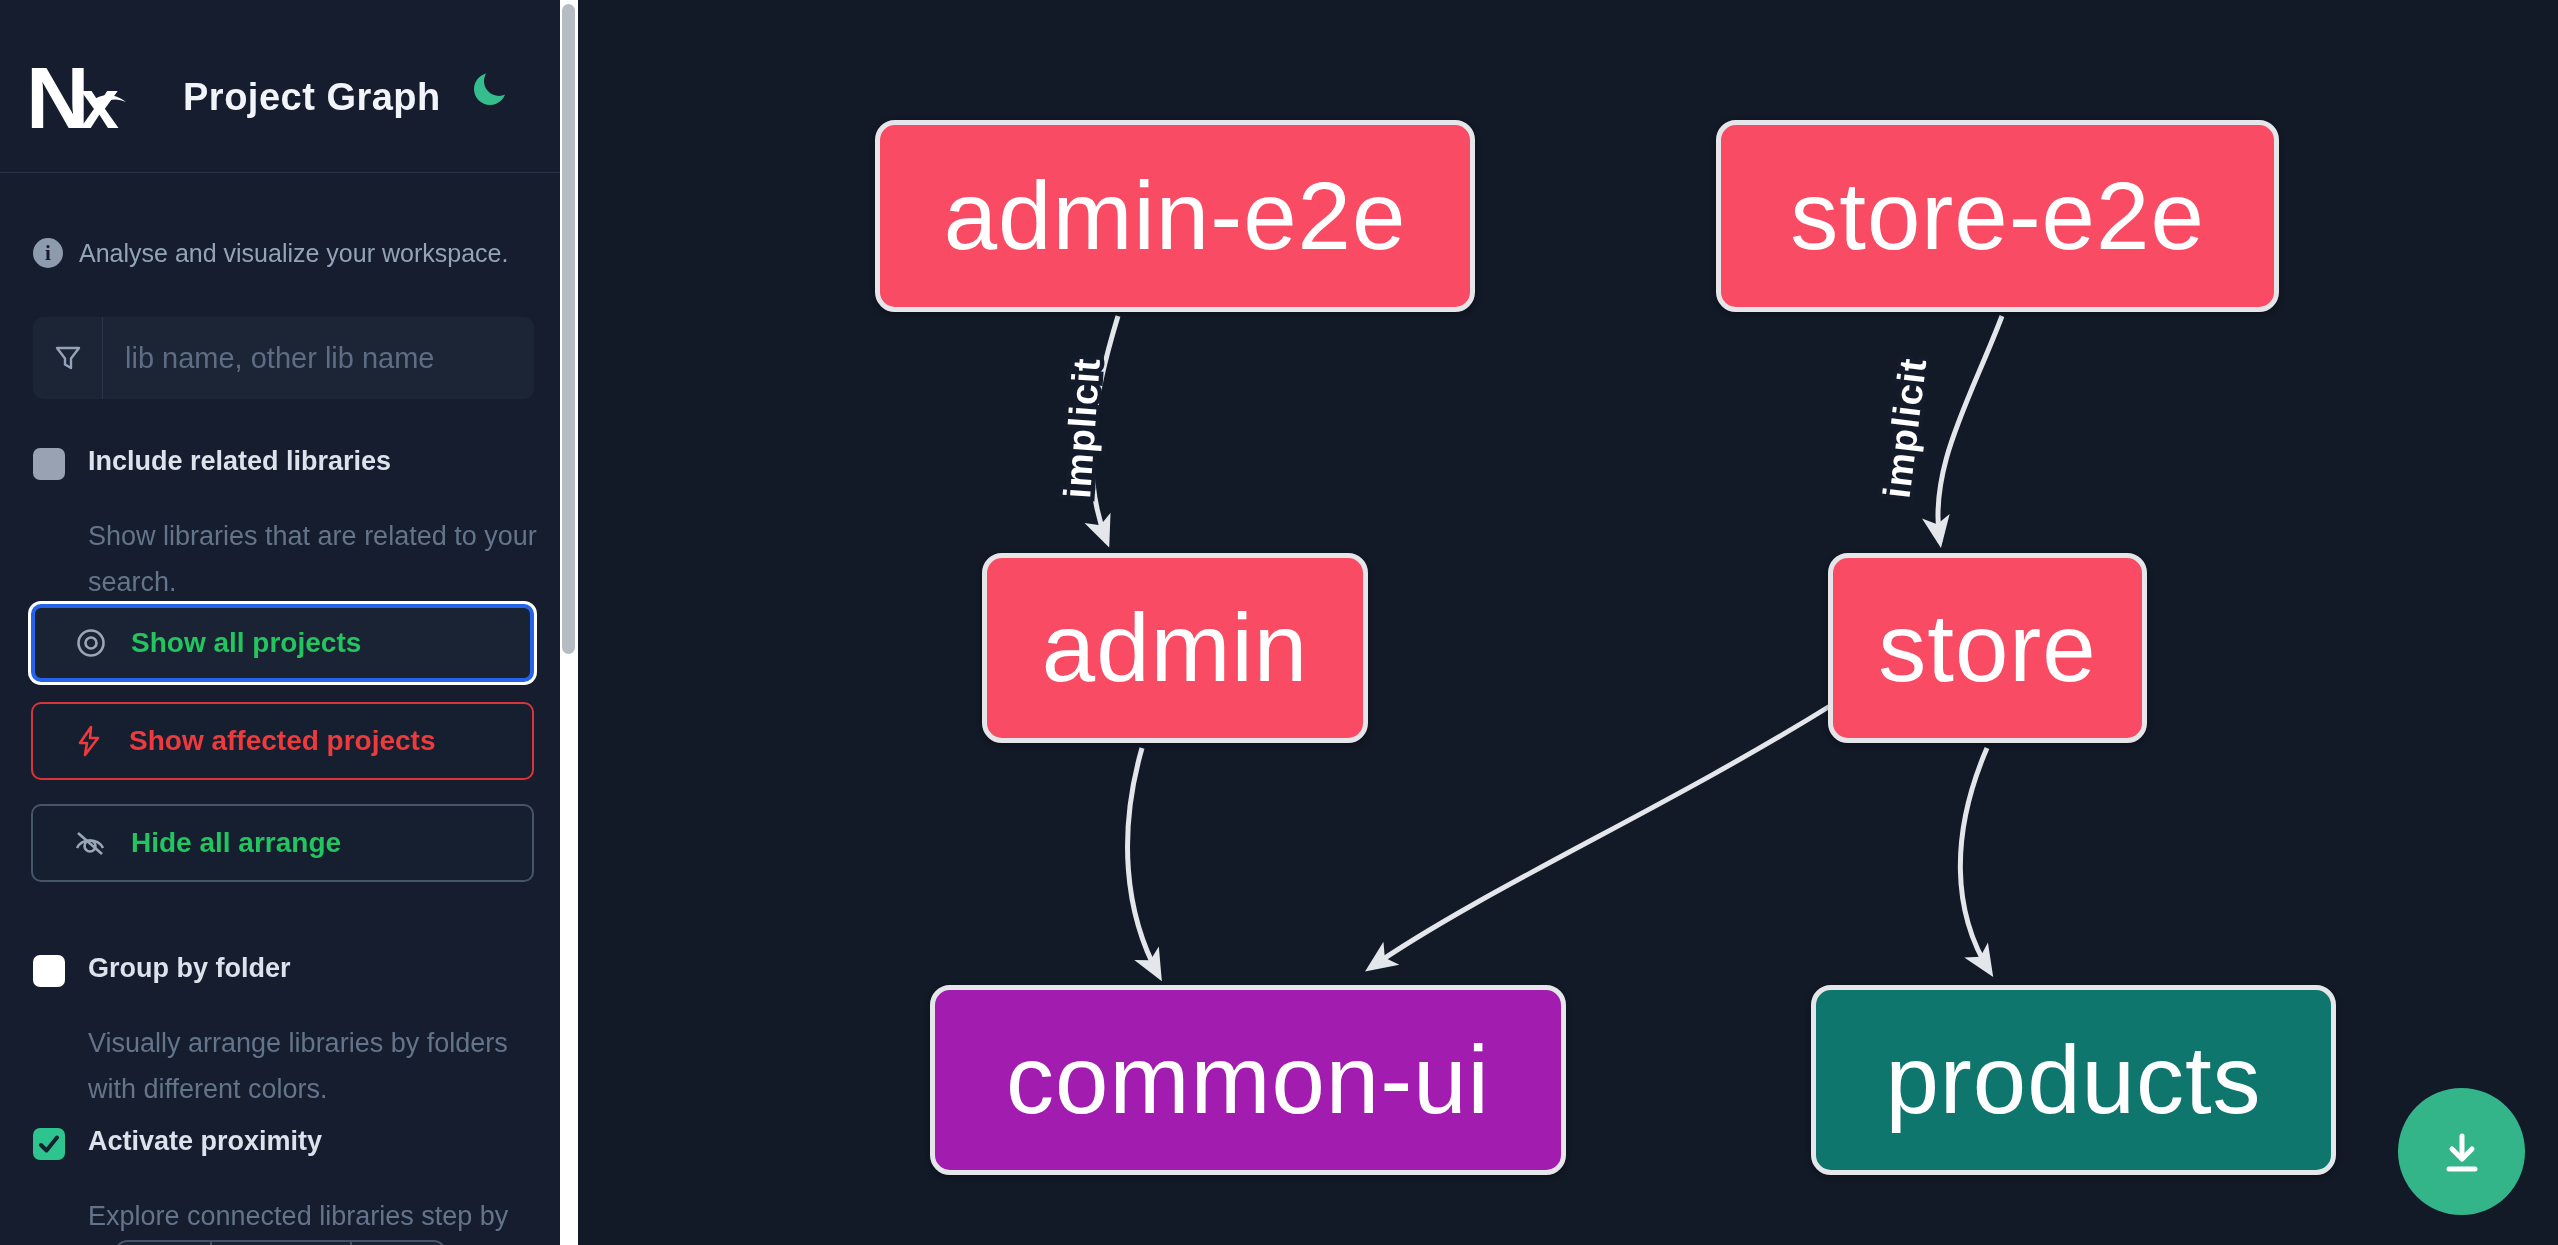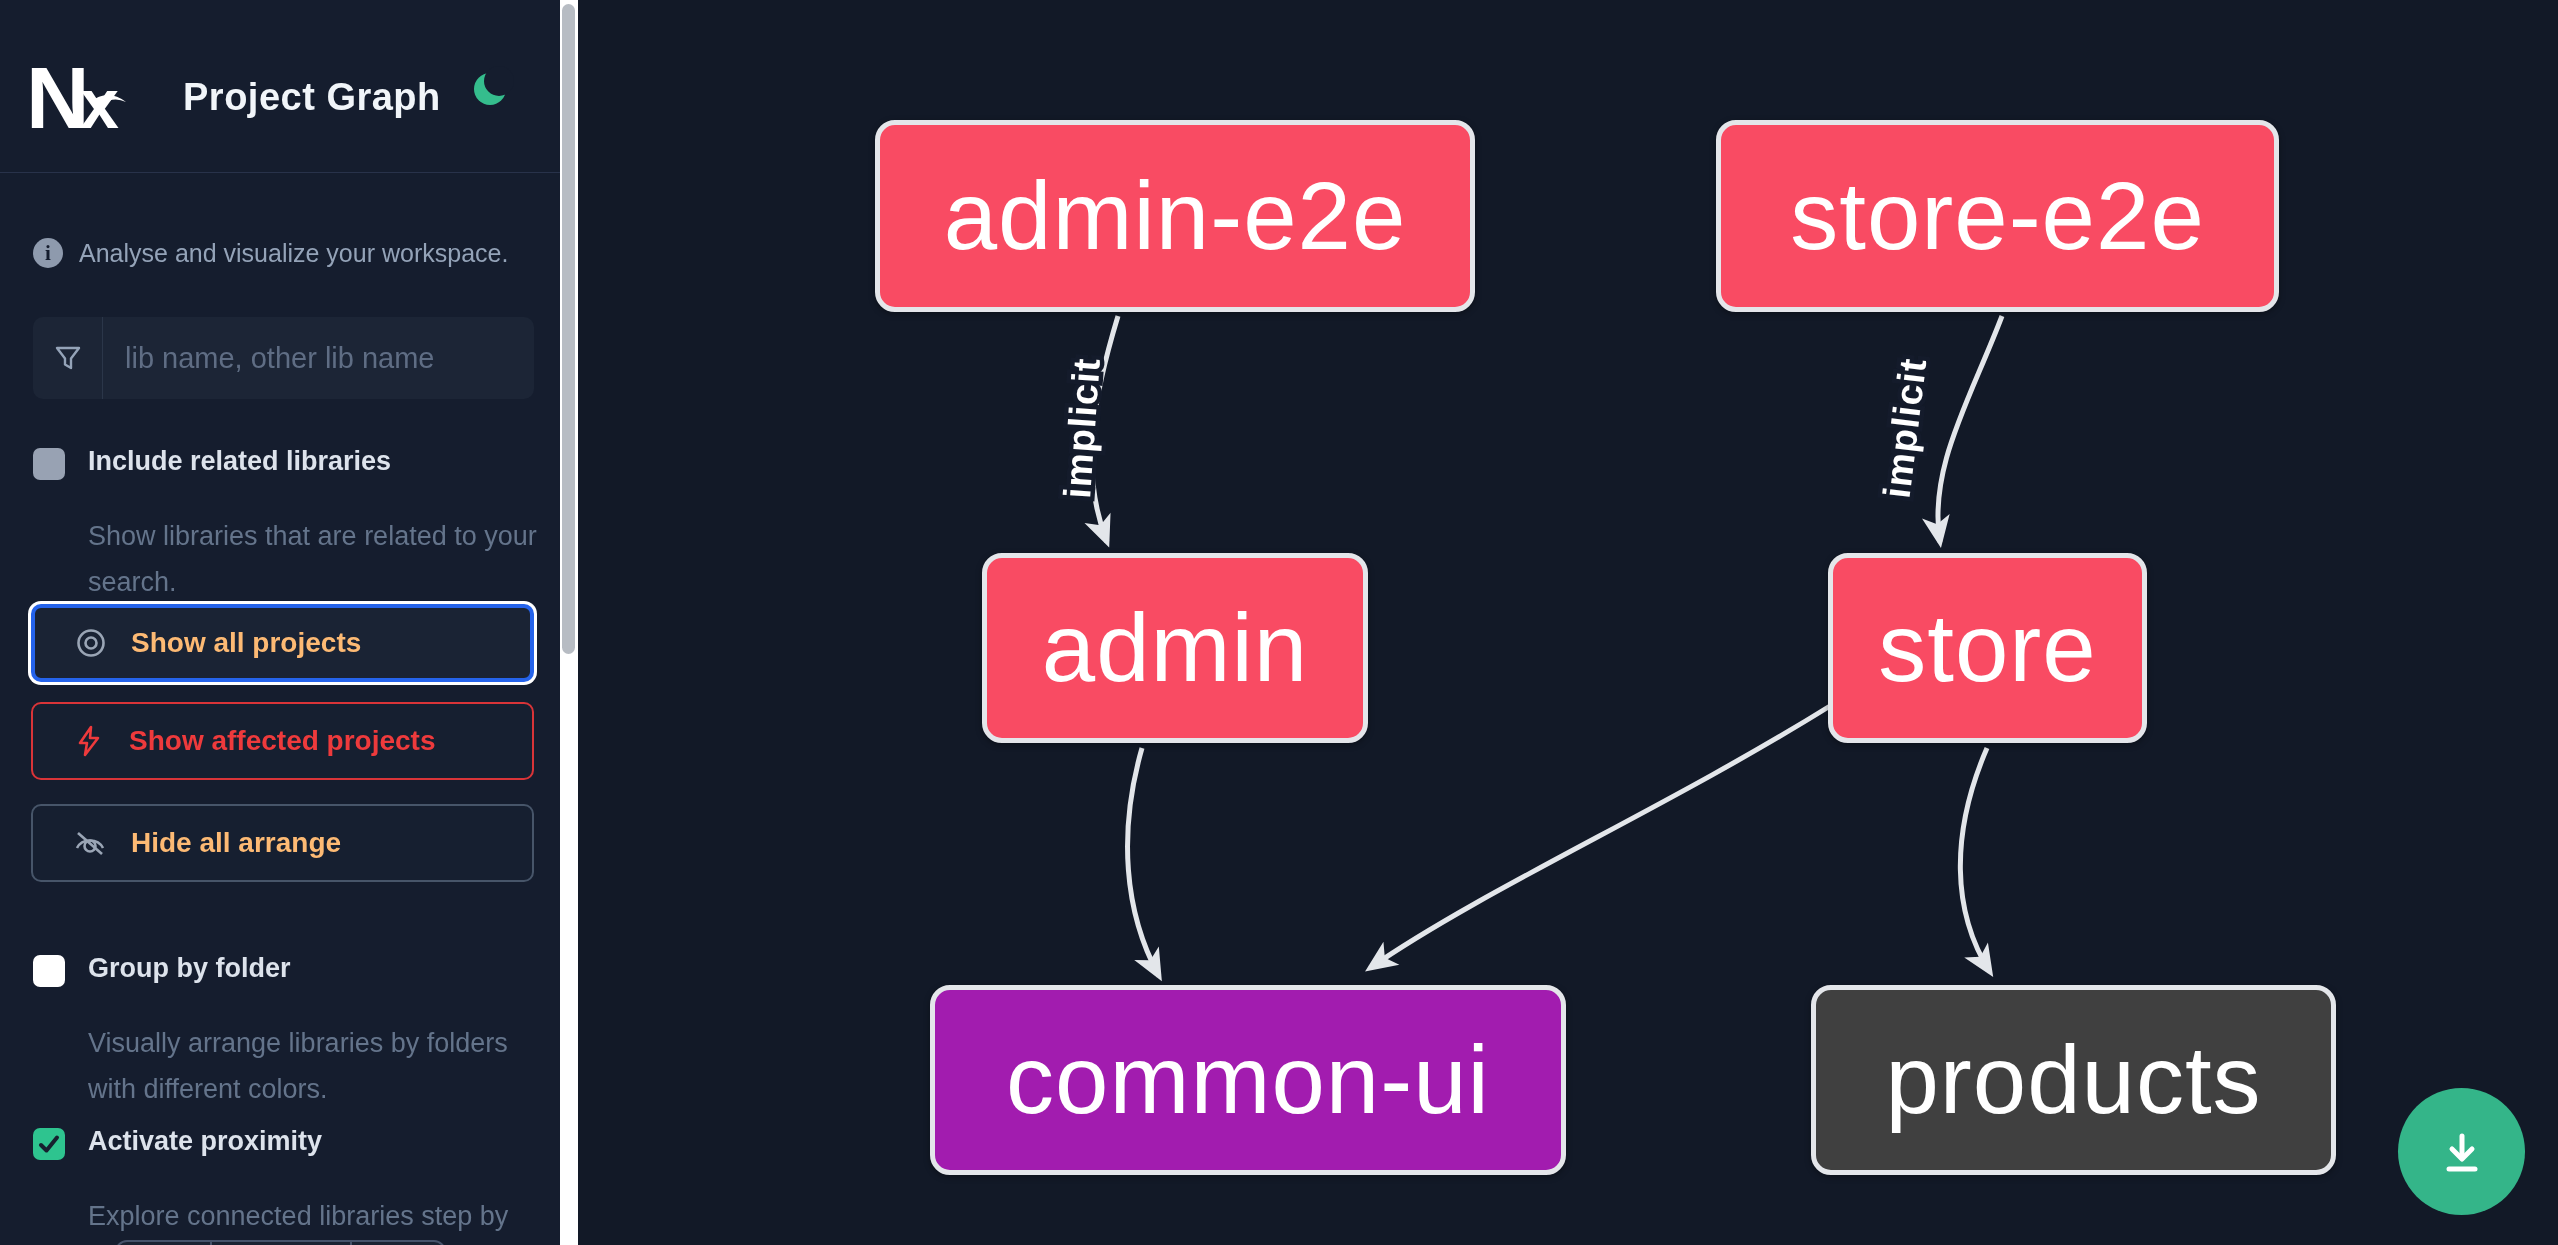--- a/index.html
+++ b/index.html
@@ -48,21 +48,21 @@
   }
   .opt .desc{
     position:absolute;left:57px;top:42px;width:462px;
     font-size:27px;line-height:46px;color:#64748b;margin-top:25px;
   }
   .side-btn{
     position:absolute;left:31px;width:503px;height:78px;border-radius:10px;
     background:#161f30;border:2px solid #475569;display:flex;align-items:center;gap:22px;
     padding:0 0 0 38px;cursor:pointer;font-family:"Liberation Sans",sans-serif;
   }
-  .side-btn .blabel{font-size:28px;font-weight:600;color:#fdba74;}
+  .side-btn .blabel{font-size:28px;font-weight:600;color:#22c55e;}
   .side-btn.active{border:4px solid #2563eb;box-shadow:0 0 0 3px #ffffff;background:#1a2334;}
   .side-btn.affected{border:2px solid #d93438;}
   .side-btn.affected .blabel{color:#ee3a3c;}
   .segmented{
     position:absolute;left:115px;top:1240px;width:327px;height:28px;
     border:2px solid #46536b;border-radius:12px 12px 0 0;background:#1a2333;
     display:flex;overflow:hidden;
   }
   .segmented .seg{border-right:2px solid #46536b;}
   .segmented .seg:last-child{border-right:none;}
@@ -203,21 +203,21 @@
       <path d="M 564 748 C 540 832 546 912 581 976" fill="none" stroke="#e3e6ea" stroke-width="5" marker-end="url(#arrow)"></path>
       <path d="M 1252 706 C 1088 808 908 888 792 968" fill="none" stroke="#e3e6ea" stroke-width="5" marker-end="url(#arrow)"></path>
       <path d="M 1409 748 C 1372 834 1374 912 1412 972" fill="none" stroke="#e3e6ea" stroke-width="5" marker-end="url(#arrow)"></path>
     </svg>
   <div id="node-layer">
       <div class="gnode" style="left: 297px; top: 120px; width: 600px; height: 192px; background: rgb(249, 75, 99);">admin-e2e</div>
       <div class="gnode" style="left: 1138px; top: 120px; width: 563px; height: 192px; background: rgb(249, 75, 99);">store-e2e</div>
       <div class="gnode" style="left: 404px; top: 553px; width: 386px; height: 190px; background: rgb(249, 75, 99);">admin</div>
       <div class="gnode" style="left: 1250px; top: 553px; width: 319px; height: 190px; background: rgb(249, 75, 99);">store</div>
       <div class="gnode" style="left: 352px; top: 985px; width: 636px; height: 190px; background: #a21caf;">common-ui</div>
-      <div class="gnode" style="left: 1233px; top: 985px; width: 525px; height: 190px; background: #404040;">products</div>
+      <div class="gnode" style="left: 1233px; top: 985px; width: 525px; height: 190px; background: #0f766e;">products</div>
     </div>
 </div>
 
 <button class="fab">
   <svg width="56" height="56" viewBox="0 0 56 56" fill="none" stroke="#ffffff" stroke-width="5" stroke-linecap="round" stroke-linejoin="round">
     <line x1="28" y1="12" x2="28" y2="34"></line>
     <polyline points="18,25 28,35 38,25"></polyline>
     <line x1="15" y1="45" x2="41" y2="45"></line>
   </svg>
 </button>

